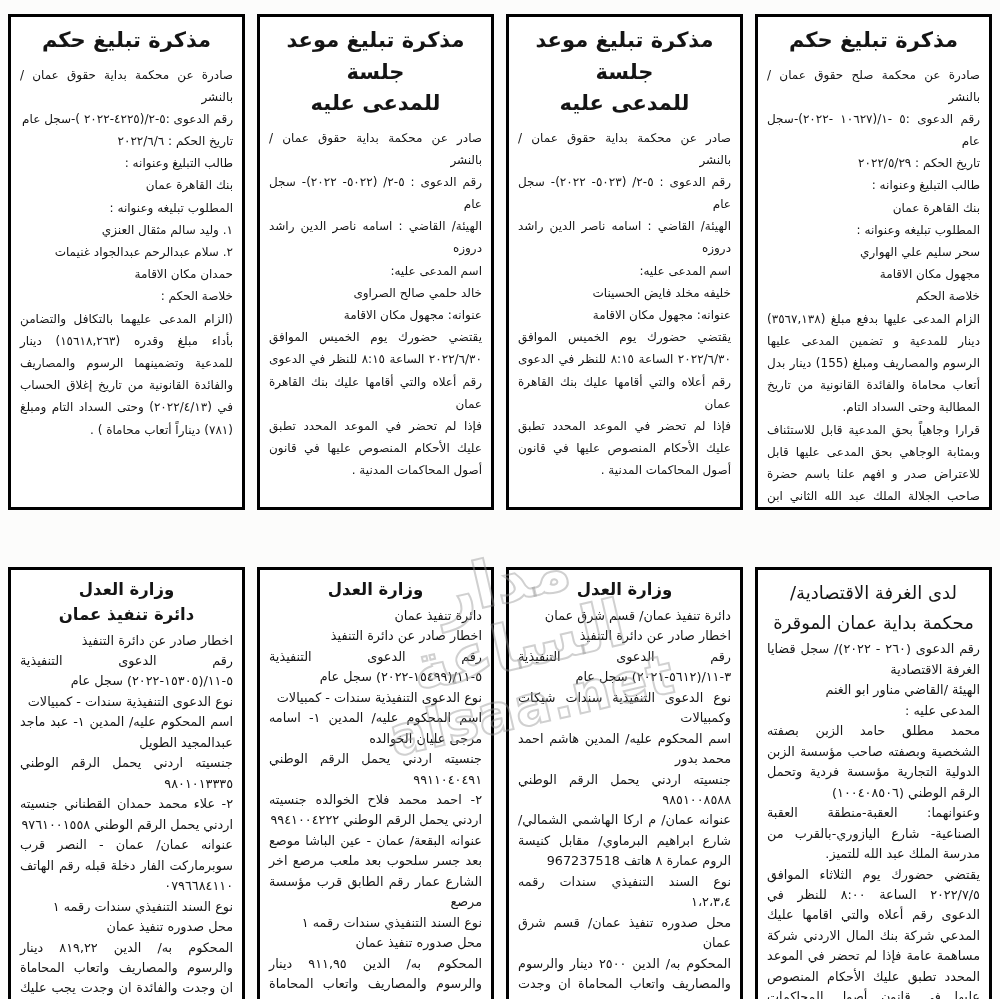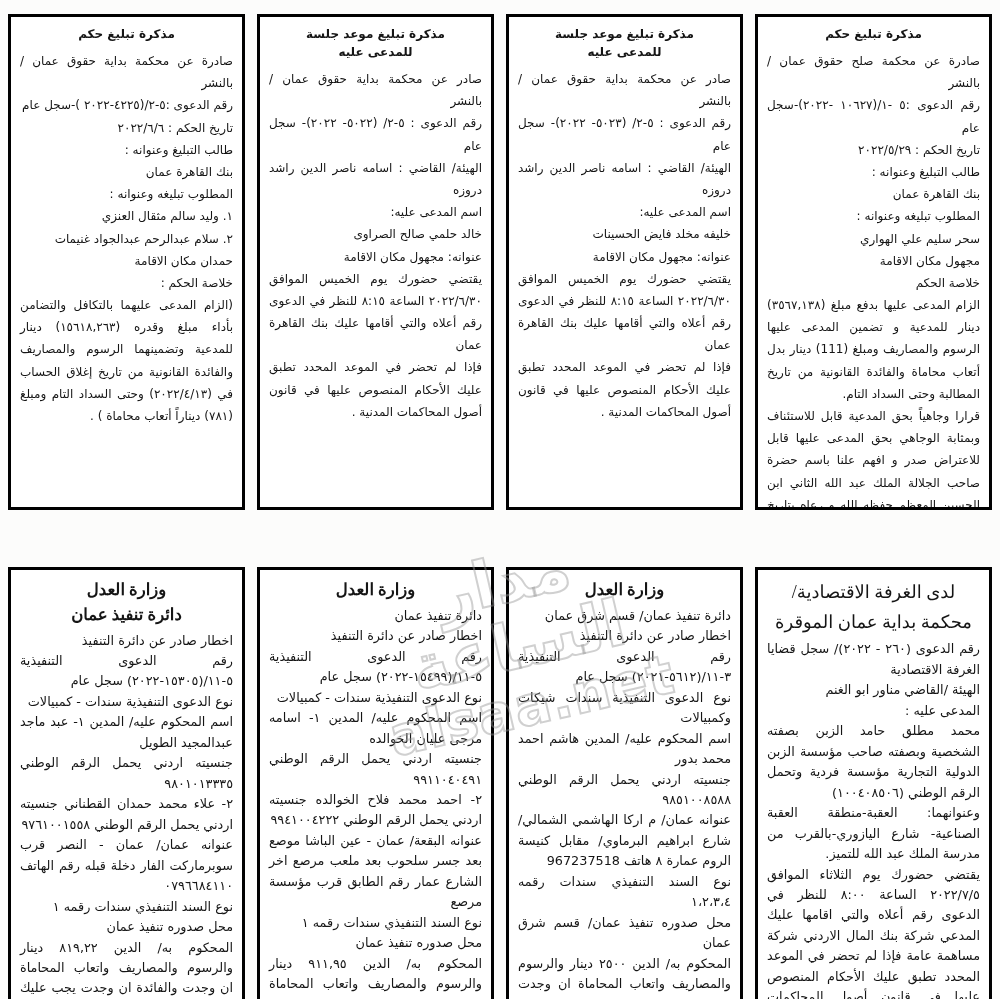--- a/index.html
+++ b/index.html
@@ -19,24 +19,24 @@
     direction:rtl;
   }
   .notice {
     border:3px solid #000; background:#fff;
     box-sizing:border-box; padding:8px 9px;
     overflow:hidden;
   }
   .r2 { height:700px; }
   .title {
     font-weight:bold; text-align:center;
-    font-size:12px; line-height:1.5;
+    font-size:21px; line-height:1.5;
     margin:0 0 7px 0; white-space:pre-line;
   }
-  .r2 .title { font-size:16.5px; letter-spacing:.5px; margin-bottom:3px;font-family:Liberation Serif, serif; }
+  .r2 .title { font-size:16.5px; letter-spacing:.5px; margin-bottom:3px; }
   .plain .title { font-weight:normal; font-size:18px; letter-spacing:0; line-height:1.65; margin-bottom:2px; }
   .bd p { margin:0; text-align:justify; }
   .r1 .bd p { font-size:12px; line-height:1.85; }
   .r2 .bd p { font-size:12.8px; line-height:1.6; }
   .watermark {
     position:absolute; left:352px; top:546px; width:330px;
     transform:rotate(-13deg); transform-origin:center;
     text-align:center; font-weight:bold;
     color:transparent;
     -webkit-text-stroke:2px rgba(150,150,150,.45);
@@ -59,21 +59,21 @@
 
     <p>صادرة عن محكمة صلح حقوق عمان / بالنشر</p>
         <p>رقم الدعوى :٥ -١/(١٠٦٢٧ -٢٠٢٢)-سجل عام</p>
         <p>تاريخ الحكم : ٢٠٢٢/٥/٢٩</p>
         <p>طالب التبليغ وعنوانه :</p>
         <p>بنك القاهرة عمان</p>
         <p>المطلوب تبليغه وعنوانه :</p>
         <p>سحر سليم علي الهواري</p>
         <p>مجهول مكان الاقامة</p>
         <p>خلاصة الحكم</p>
-        <p>الزام المدعى عليها بدفع مبلغ (٣٥٦٧,١٣٨) دينار للمدعية و تضمين المدعى عليها الرسوم والمصاريف ومبلغ (111) دينار بدل أتعاب محاماة والفائدة القانونية من تاريخ المطالبة وحتى السداد التام.</p>
+        <p>الزام المدعى عليها بدفع مبلغ (٣٥٦٧,١٣٨) دينار للمدعية و تضمين المدعى عليها الرسوم والمصاريف ومبلغ (155) دينار بدل أتعاب محاماة والفائدة القانونية من تاريخ المطالبة وحتى السداد التام.</p>
         <p>قرارا وجاهياً بحق المدعية قابل للاستئناف وبمثابة الوجاهي بحق المدعى عليها قابل للاعتراض صدر و افهم علنا باسم حضرة صاحب الجلالة الملك عبد الله الثاني ابن الحسين المعظم حفظه الله و رعاه بتاريخ ٢٠٢٢/٥/٢٩</p>
       </div>
   </section>
 
   <section class="notice r1">
     <h2 class="title">مذكرة تبليغ موعد جلسة
 للمدعى عليه</h2>
     <div class="bd">
 
     <p>صادر عن محكمة بداية حقوق عمان / بالنشر</p>

